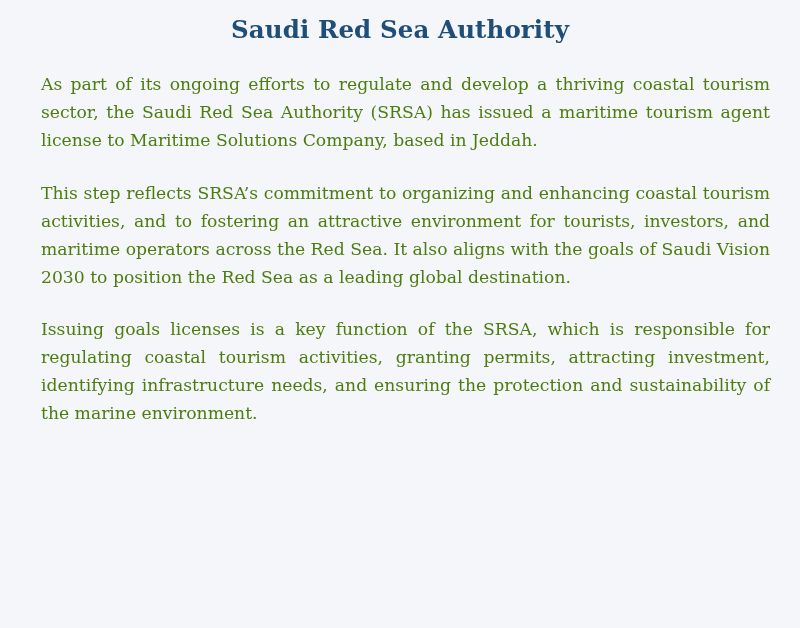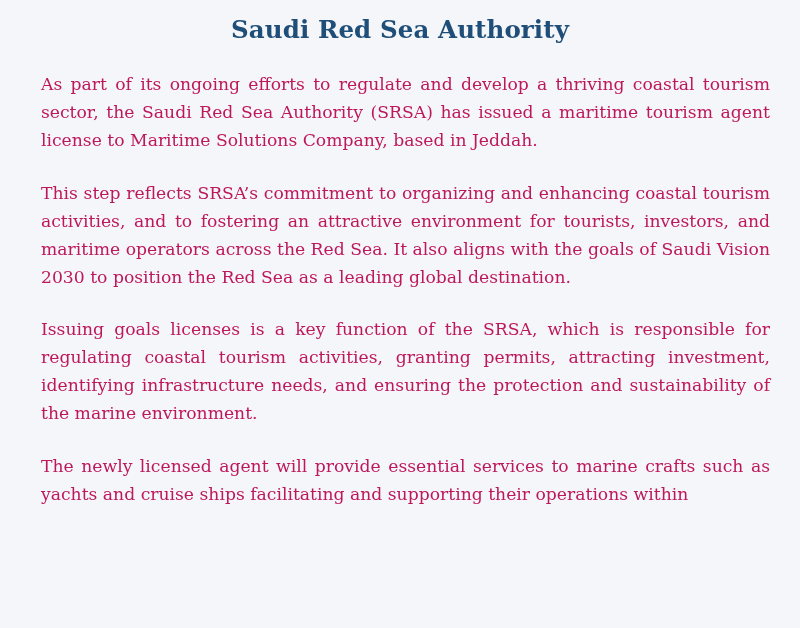--- a/index.html
+++ b/index.html
@@ -54,21 +54,21 @@
     margin-top: 26px;
     padding-left: 41px;
     padding-right: 30px;
   }
 
   .para {
     margin: 0 0 25px 0;
     font-family: "DejaVu Serif", "Liberation Serif", serif;
     font-size: 17.2px;
     line-height: 1.62;
-    color: #be185d;
+    color: #4d7c0f;
     text-align: justify;
     text-justify: inter-word;
     width: 729px;
   }
 
   .para:last-child {
     margin-bottom: 0;
   }
 
   
@@ -82,16 +82,15 @@
 <div class="page">
 
   <div class="header-block">
     <h1 class="doc-title">Saudi Red Sea Authority</h1>
   </div>
 
   <div class="body-block">
     <p class="para para-natural">As part of its ongoing efforts to regulate and develop a thriving coastal tourism sector, the Saudi Red Sea Authority (SRSA) has issued a maritime tourism agent license to Maritime Solutions Company, based in Jeddah.</p>
     <p class="para">This step reflects SRSA’s commitment to organizing and enhancing coastal tourism activities, and to fostering an attractive environment for tourists, investors, and maritime operators across the Red Sea. It also aligns with the goals of Saudi Vision 2030 to position the Red Sea as a leading global destination.</p>
     <p class="para">Issuing goals licenses is a key function of the SRSA, which is responsible for regulating coastal tourism activities, granting permits, attracting investment, identifying infrastructure needs, and ensuring the protection and sustainability of the marine environment.</p>
-    <p class="para">The newly licensed agent will provide essential services to marine crafts such as yachts and cruise ships facilitating and supporting their operations within</p>
   </div>
 
 </div>
 
 </body></html>

